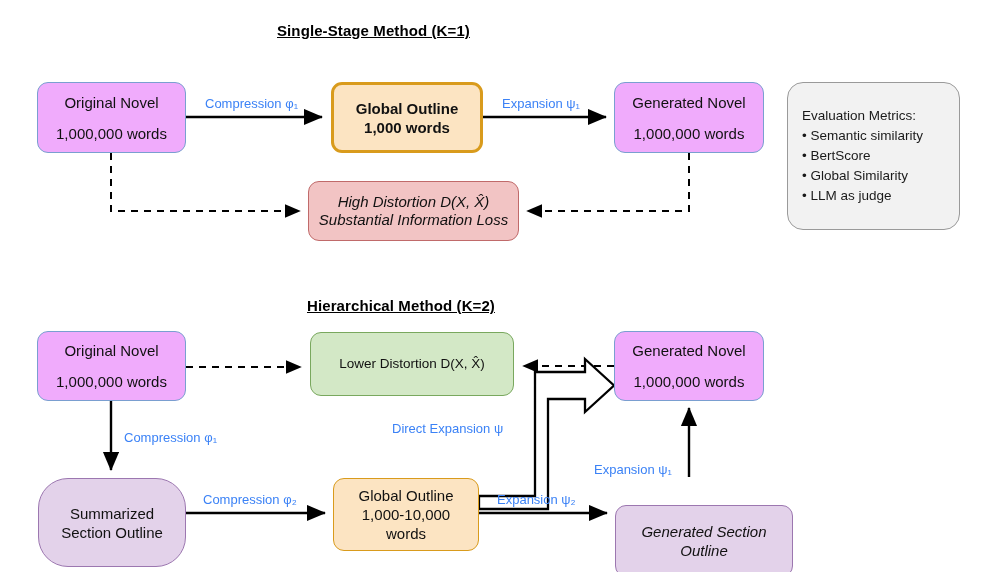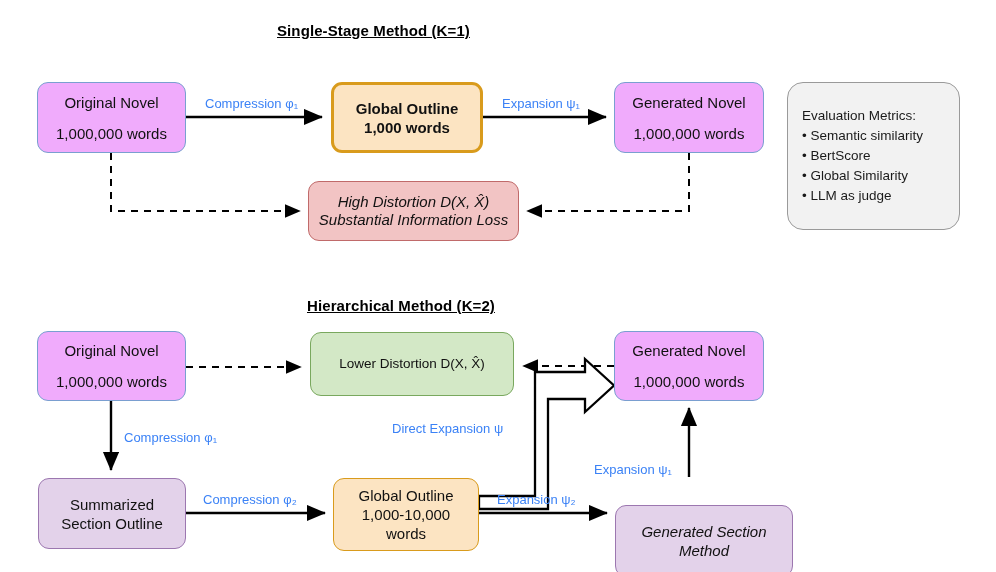--- a/index.html
+++ b/index.html
@@ -149,34 +149,34 @@
 
   <div class="node green" style="left:310px; top:332px; width:204px; height:64px;">
     <span class="ln">Lower Distortion D(X, X̂)</span>
   </div>
 
   <div class="node blue" style="left:614px; top:331px; width:150px; height:70px;">
     <span class="ln">Generated Novel</span>
     <span class="ln">1,000,000 words</span>
   </div>
 
-  <div class="node purple" style="left:38px; top:478px; width:148px; height:71px;">
+  <div class="node purple" style="left:38px; top:478px; width:148px; height:89px;border-radius:30px;">
     <span class="ln">Summarized</span>
     <span class="ln">Section Outline</span>
   </div>
 
   <div class="node orange" style="left:333px; top:478px; width:146px; height:73px;">
     <span class="ln">Global Outline</span>
     <span class="ln">1,000-10,000</span>
     <span class="ln">words</span>
   </div>
 
   <div class="node purple" style="left:615px; top:505px; width:178px; height:72px;font-style:italic;">
     <span class="ln">Generated Section</span>
-    <span class="ln">Method</span>
+    <span class="ln">Outline</span>
   </div>
 
   <div class="edge-label" style="left:124px; top:430px;">Compression φ₁</div>
   <div class="edge-label" style="left:203px; top:492px;text-align:center;">Compression φ₂</div>
   <div class="edge-label" style="left:497px; top:492px;">Expansion ψ₂</div>
   <div class="edge-label" style="left:594px; top:462px;">Expansion ψ₁</div>
   <div class="edge-label" style="left:392px; top:421px;">Direct Expansion ψ</div>
 
 </div>
 

